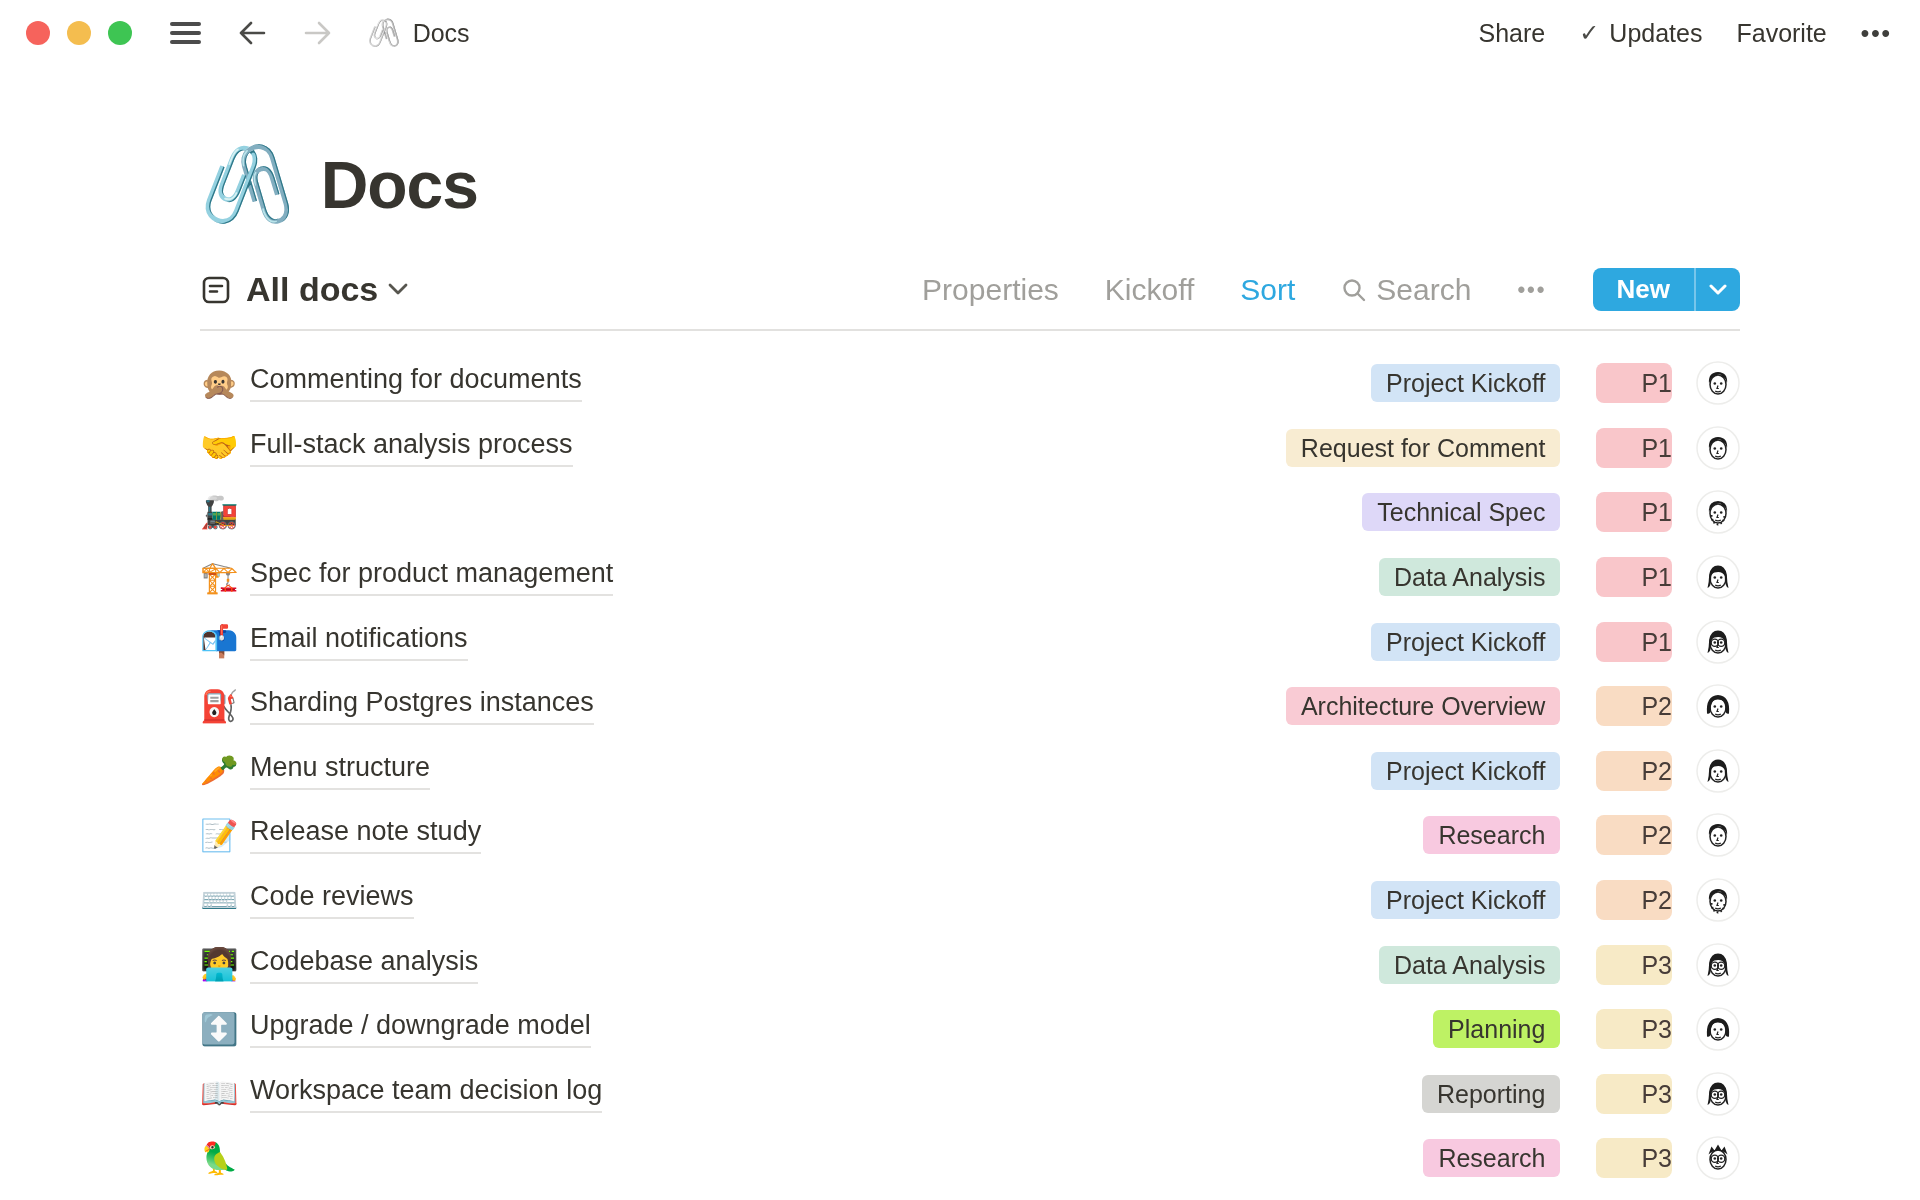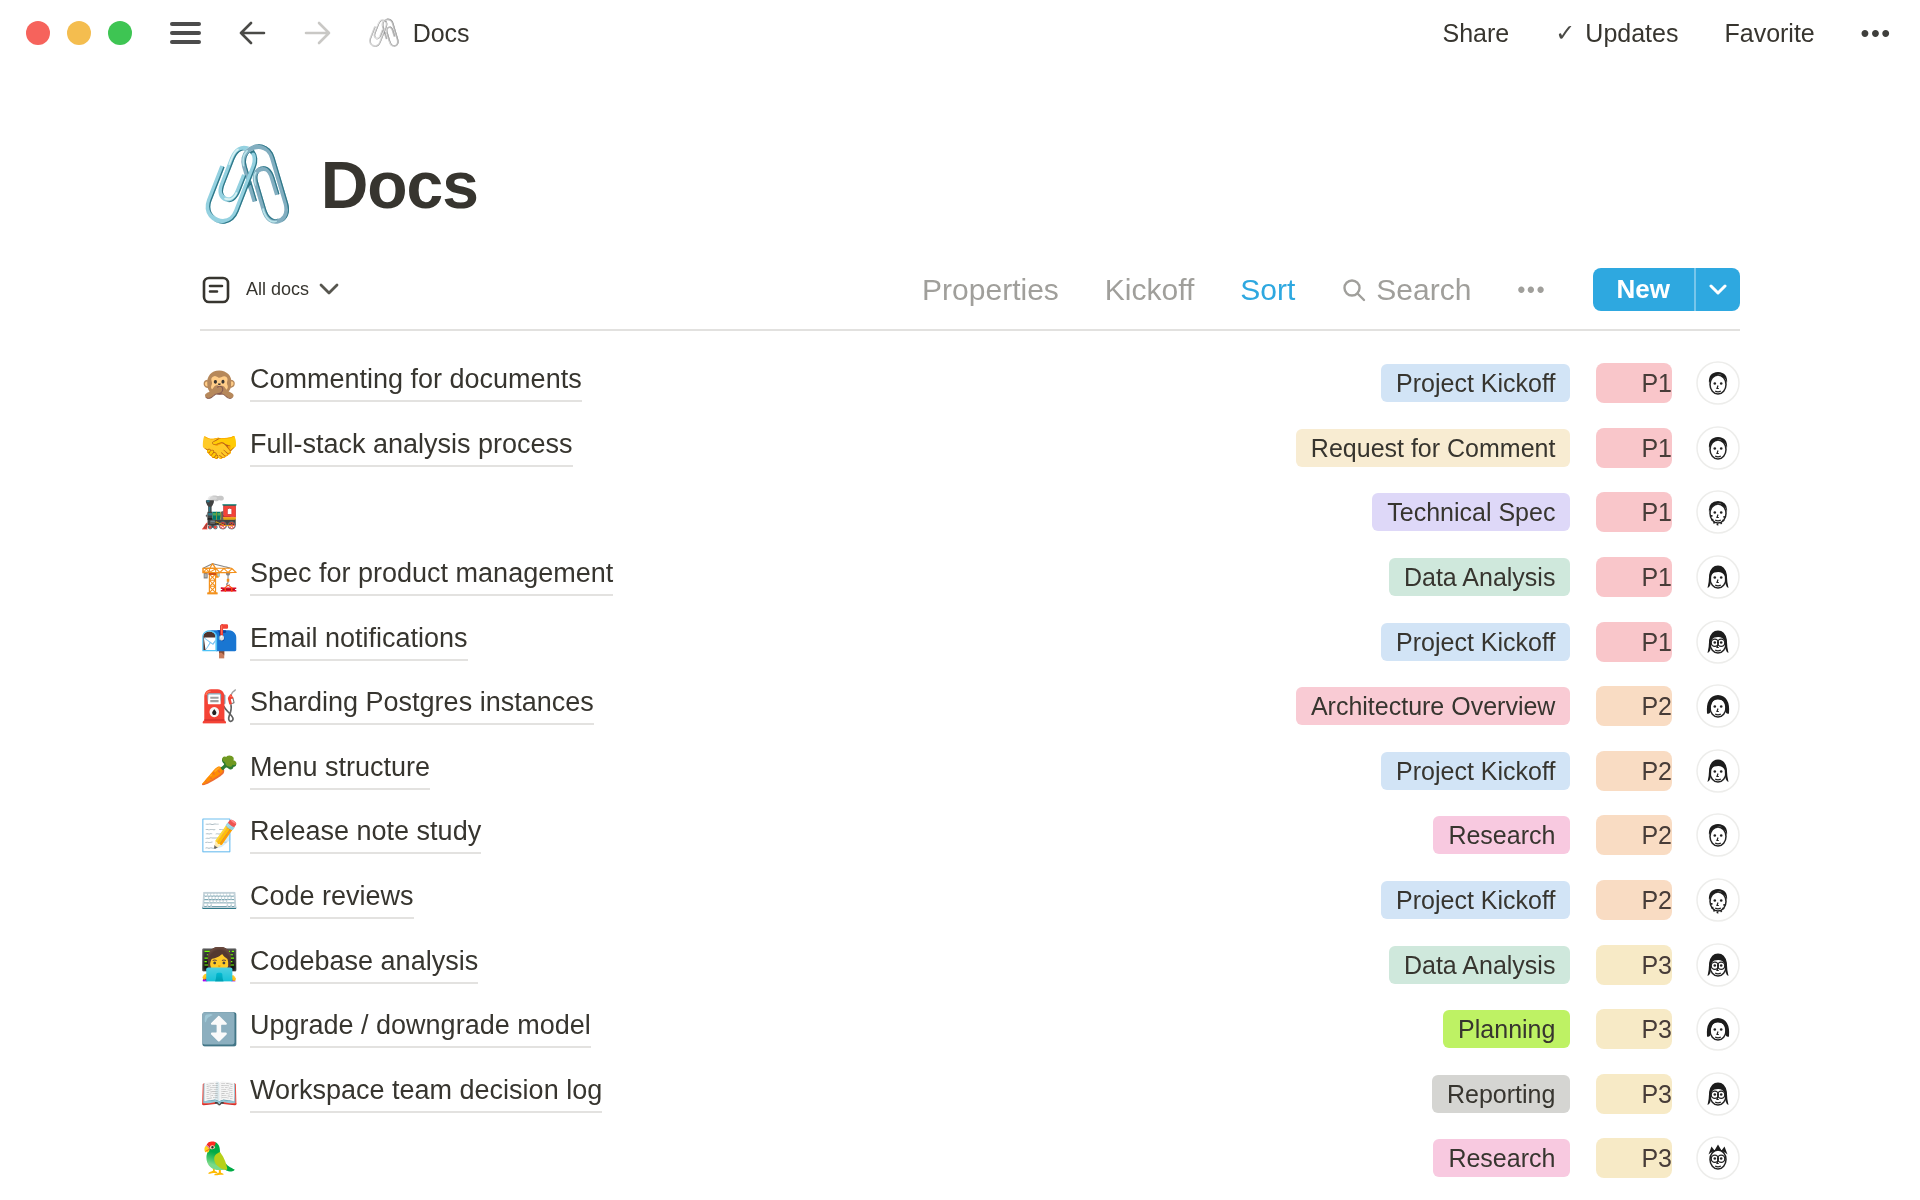--- a/index.html
+++ b/index.html
@@ -12,56 +12,56 @@
 
   
   .titlebar { display:flex; align-items:center; height:66px; padding:0 28px 0 26px; }
   .lights { display:flex; align-items:center; gap:17px; }
   .light { width:24px; height:24px; border-radius:50%; }
   .burger { margin-left:38px; display:flex; flex-direction:column; gap:5px; cursor:pointer; }
   .burger i { display:block; width:31px; height:4px; background:#4c4c4c; border-radius:2px; }
   .nav-btn { margin-left:36px; display:flex; align-items:center; }
   .tb-clip { margin-left:34px; font-size:27px; filter:grayscale(1); opacity:.75; }
   .tb-title { font-size:25px; font-weight:500; margin-left:12px; color:#37352f; }
-  .tb-right { margin-left:auto; display:flex; align-items:center; gap:46px; font-size:25px; color:#37352f; }
+  .tb-right { margin-left:auto; display:flex; align-items:center; gap:34px; font-size:25px; color:#37352f; }
   .tb-item { display:flex; align-items:center; gap:10px; cursor:pointer; }
   .tb-check { font-size:24px; color:#4a4a46; }
   .tb-more { font-size:24px; letter-spacing:2px; color:#3f3f3c; font-weight:700; }
 
   
   .main { margin:0 180px 0 200px; }
   .page-head { display:flex; align-items:flex-end; gap:26px; margin-top:80px; }
   .page-emoji { font-size:76px; line-height:1; }
   .page-title { font-size:66px; font-weight:700; letter-spacing:-1px; line-height:1.1; }
 
   
   .toolbar { display:flex; align-items:center; margin-top:46px; padding-bottom:18px;
              border-bottom:2px solid #e2e1df; }
   .view-switch { display:flex; align-items:center; gap:10px; cursor:pointer; }
-  .view-label { font-size:18px; font-weight:400; color:#37352f; margin-left:4px; }
+  .view-label { font-size:34px; font-weight:700; color:#37352f; margin-left:4px; }
   .toolbar-right { margin-left:auto; display:flex; align-items:center; gap:46px; }
   .tool-link { font-size:30px; color:#a09f9b; cursor:pointer; }
   .tool-link.active { color:#2ea8e0; }
   .search-group { display:flex; align-items:center; gap:9px; cursor:pointer; }
   .tool-more { font-size:22px; letter-spacing:2px; color:#a09f9b; font-weight:700; cursor:pointer; }
   .new-btn { display:flex; align-items:stretch; height:43px; border-radius:8px; overflow:hidden;
              background:#2ea8e0; color:#fff; cursor:pointer; }
   .new-label { display:flex; align-items:center; padding:0 24px; font-size:26px; font-weight:700; }
   .new-chevron { display:flex; align-items:center; justify-content:center; width:46px;
                  border-left:2px solid rgba(255,255,255,.35); }
 
   
   .rows { padding-top:20px; }
   .row { display:flex; align-items:center; height:64.6px; cursor:pointer; }
   .row-emoji { width:50px; font-size:31px; line-height:1; flex:0 0 auto; }
   .row-title { font-size:27px; font-weight:500; color:#37352f; padding-bottom:5px;
                border-bottom:2px solid #e3e2e0; white-space:nowrap; }
   .row-tag { margin-left:auto; height:38px; line-height:38px; padding:0 15px; border-radius:6px;
              font-size:25px; color:#37352f; white-space:nowrap; }
-  .row-priority { margin-left:26px; min-width:66px; height:40px; line-height:40px; text-align:center;
+  .row-priority { margin-left:36px; min-width:66px; height:40px; line-height:40px; text-align:center;
                   border-radius:8px; font-size:25px; font-weight:500; color:#473c38;padding-left:45px; }
   .row-avatar { margin-left:24px; width:44px; height:44px; flex:0 0 auto; }
   .row-avatar svg { display:block; }
 </style>
 </head>
 <body>
 
 <div class="titlebar">
   <div class="lights">
     <span class="light" id="light-close" style="background: rgb(246, 99, 92);"></span>

